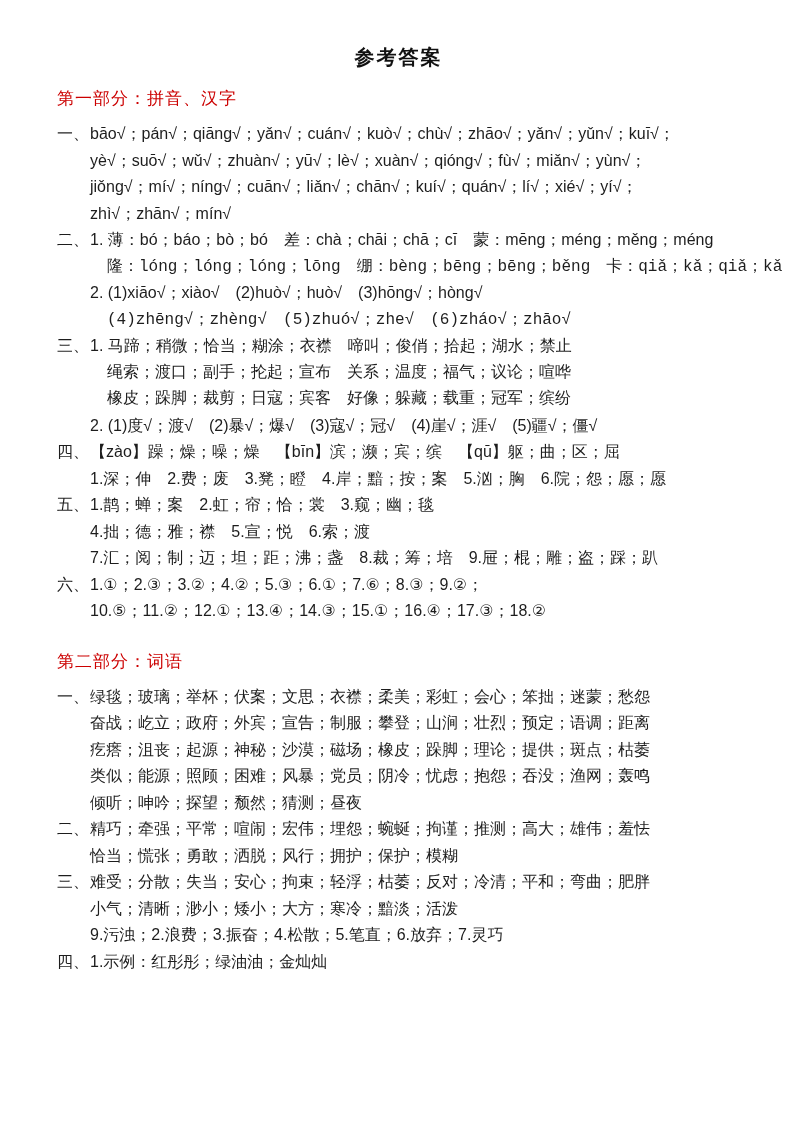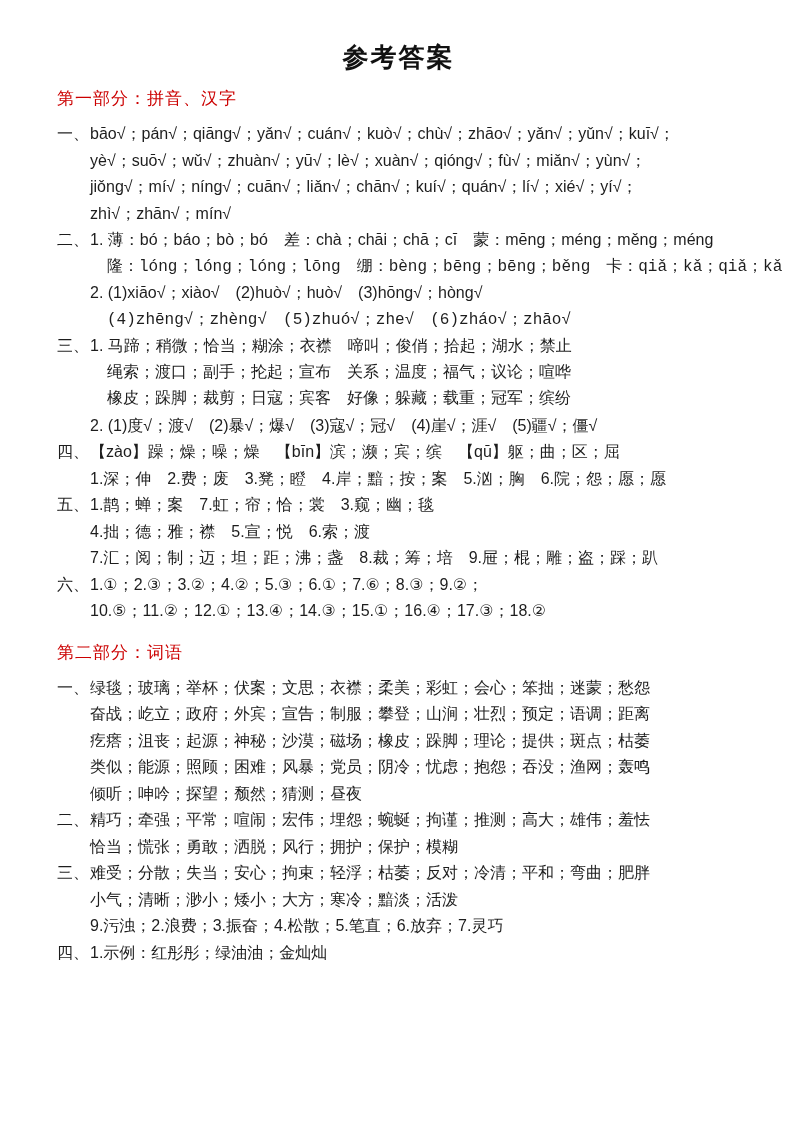--- a/index.html
+++ b/index.html
@@ -12,37 +12,37 @@
     width: 793px;
     height: 1122px;
     background: #ffffff;
     overflow: hidden;
     font-family: "Liberation Sans", "DejaVu Sans", sans-serif;
     color: #1d1d1d;
   }
   .title {
     margin: 42px 0 0 4px;
     text-align: center;
-    font-size: 26px;
+    font-size: 20px;
     line-height: 31px;
     font-weight: 700;
     letter-spacing: 2px;
     color: #111111;
   }
   .part-heading {
     margin: 16px 0 12px 0;
     padding-left: 57px;
     color: var(--heading-color, #cc0000);
     font-size: 17px;
     line-height: 20px;
     font-weight: 400;
     letter-spacing: 1px;
   }
   .part + .part .part-heading {
-    margin-top: 18px;
+    margin-top: 27px;
   }
   .part-body {
     padding: 0 40px 0 57px;
     font-size: 16px;
     line-height: 26.5px;
     font-weight: 500;
   }
   .section {
     display: flex;
     align-items: flex-start;
@@ -102,21 +102,21 @@
           <div class="section">
             <span class="label">四、</span>
             <div class="lines">
               <div class="line">【zào】躁；燥；噪；燥　【bīn】滨；濒；宾；缤　【qū】躯；曲；区；屈</div>
               <div class="line">1.深；伸　2.费；废　3.凳；瞪　4.岸；黯；按；案　5.汹；胸　6.院；怨；愿；愿</div>
             </div>
           </div>
           <div class="section">
             <span class="label">五、</span>
             <div class="lines">
-              <div class="line">1.鹊；蝉；案　7.虹；帘；恰；裳　3.窥；幽；毯</div>
+              <div class="line">1.鹊；蝉；案　2.虹；帘；恰；裳　3.窥；幽；毯</div>
               <div class="line">4.拙；德；雅；襟　5.宣；悦　6.索；渡</div>
               <div class="line">7.汇；阅；制；迈；坦；距；沸；盏　8.裁；筹；培　9.屉；棍；雕；盗；踩；趴</div>
             </div>
           </div>
           <div class="section">
             <span class="label">六、</span>
             <div class="lines">
               <div class="line">1.①；2.③；3.②；4.②；5.③；6.①；7.⑥；8.③；9.②；</div>
               <div class="line">10.⑤；11.②；12.①；13.④；14.③；15.①；16.④；17.③；18.②</div>
             </div>

